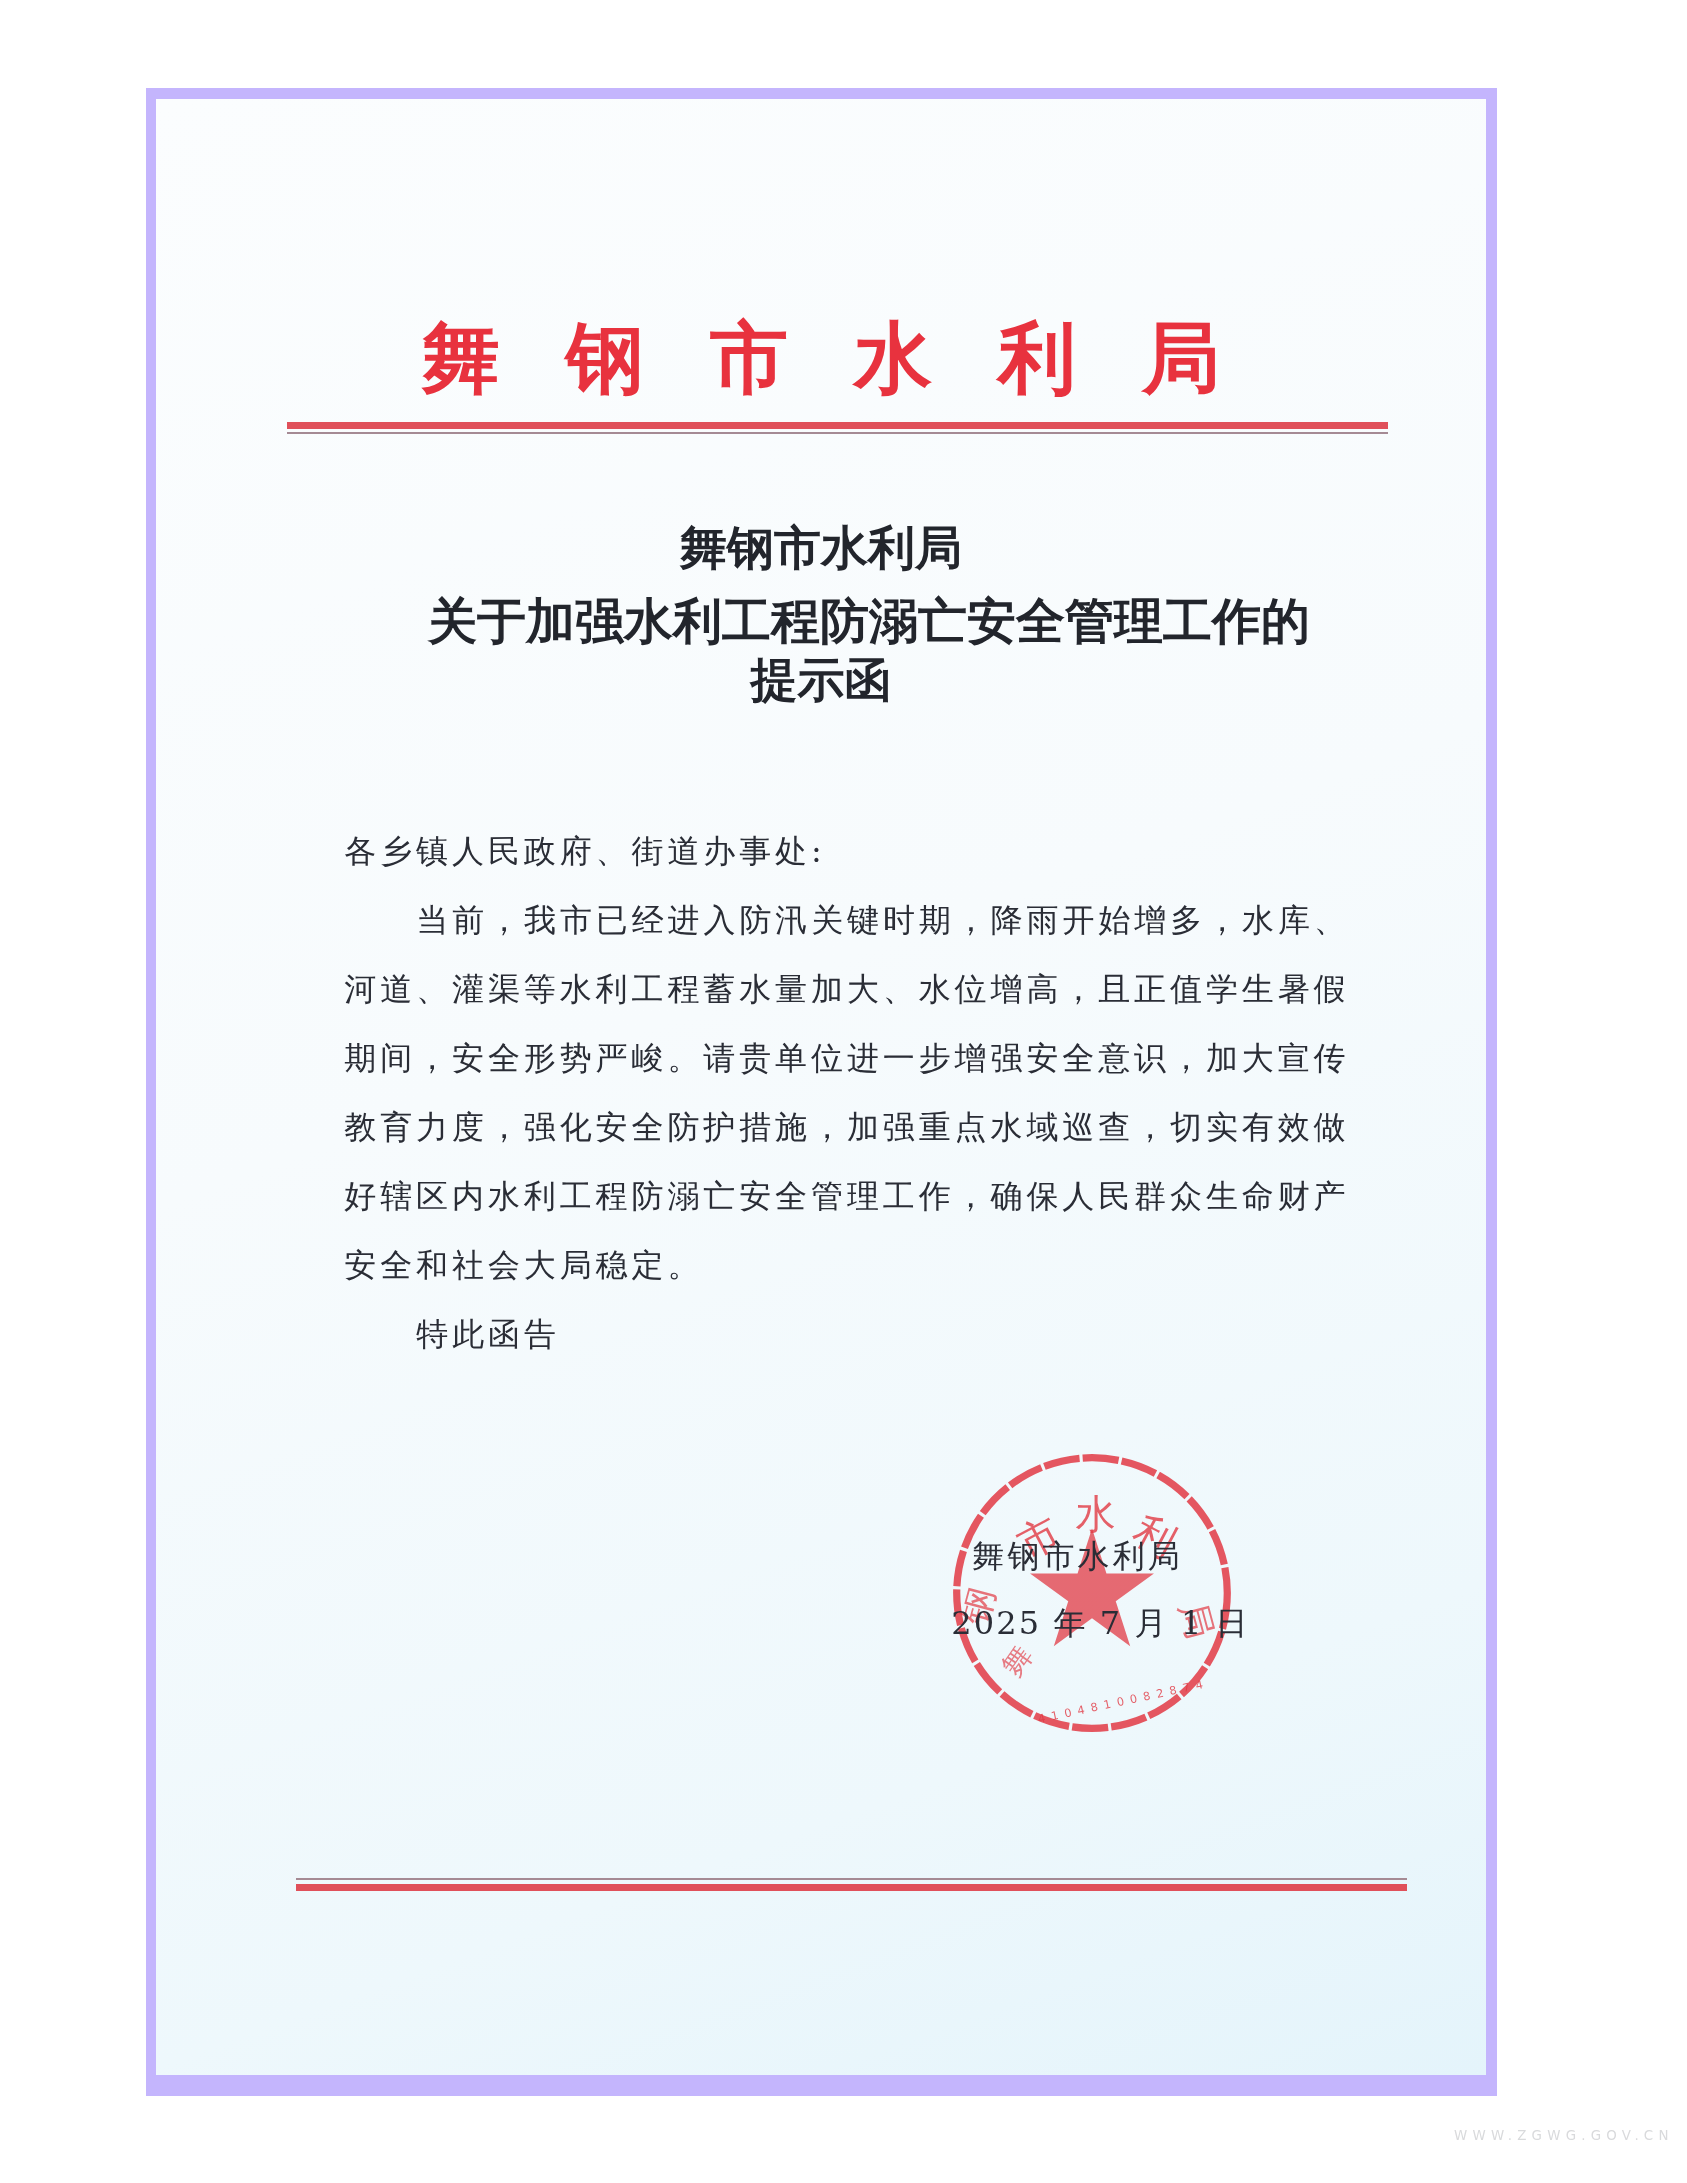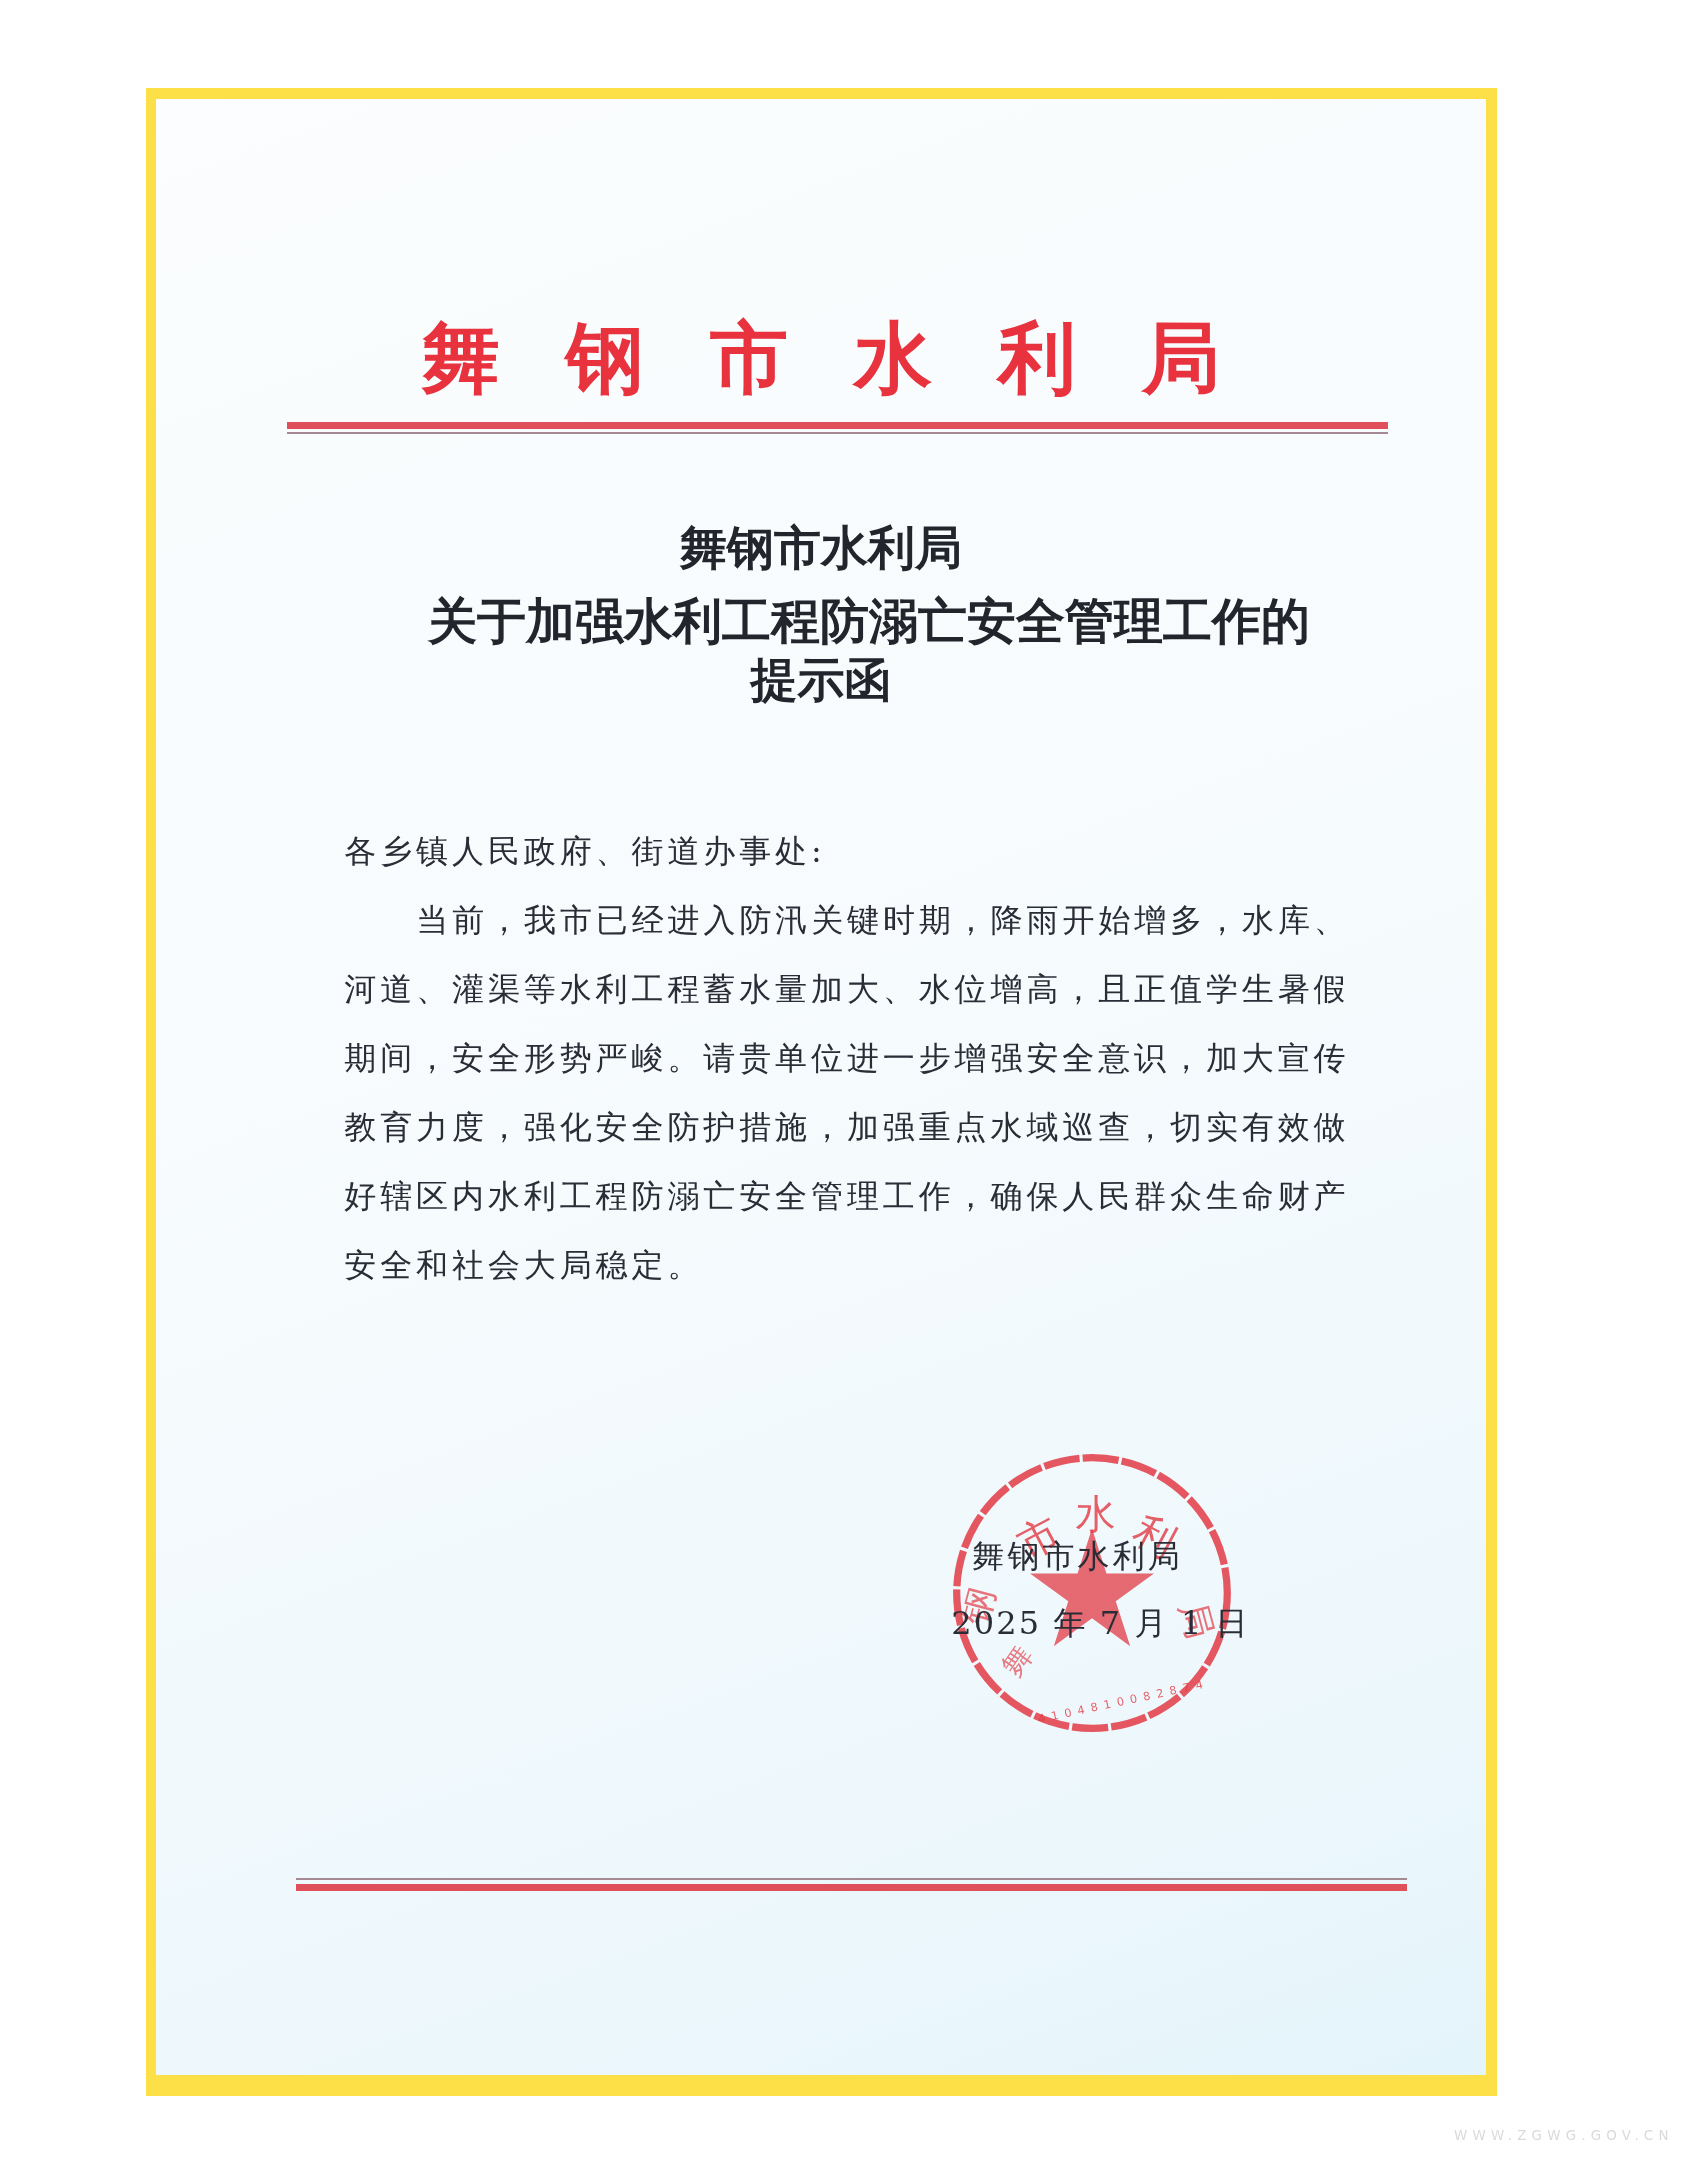--- a/index.html
+++ b/index.html
@@ -1,19 +1,19 @@
 <!DOCTYPE html>
 <html style="font-size:8.3px"><head>
 <meta charset="utf-8">
 <style>
   html, body { margin:0; padding:0; background:#ffffff; }
   body { width:1687px; height:2183px; position:relative; overflow:hidden;
          font-family:"DejaVu Serif", "Liberation Serif", serif; }
   .photo { position:absolute; left:146px; top:88px; width:1351px; height:2008px;
-           background:#fde047; }
+           background:#c4b5fd; }
   .paper { position:absolute; left:10.3px; top:11.4px; right:11.4px; bottom:20.7px;
            background:linear-gradient(160deg,#fbfdfe 0%,#f7fbfd 45%,#eef8fc 80%,#e4f4fb 100%); }
   .abs { position:absolute; }
   .red-header { left:0; width:100%; top:220px; text-align:center; color:#e8323e;
            font-family:"DejaVu Serif", serif; font-weight:bold; font-size:78px; line-height:1;
            letter-spacing:66px; padding-left:66px; box-sizing:border-box; }
   .rule { position:absolute; background:#e0505a; }
   .rule.thin { background:#a58a94; }
   .title { left:0; width:100%; text-align:center; color:#22252c; font-weight:bold;
            font-family:"DejaVu Serif", serif; font-size:47px; line-height:1; }
@@ -37,20 +37,21 @@
     <div class="rule" style="left:131px; top:323px; width:1101px; height:6.7px;"></div>
     <div class="rule thin" style="left:131px; top:333px; width:1101px; height:2.1px;"></div>
 
     <div class="abs title" style="top:425px;">舞钢市水利局</div>
     <div class="abs title" style="top:498px; font-size:49px;padding-left:48px;">关于加强水利工程防溺亡安全管理工作的</div>
     <div class="abs title" style="top:561px;font-family:Liberation Mono, monospace;">提示函</div>
 
     <div class="abs body-text" style="top:718px;">
       <p>各乡镇人民政府、街道办事处:</p>
       <p class="indent">当前，我市已经进入防汛关键时期，降雨开始增多，水库、河道、灌渠等水利工程蓄水量加大、水位增高，且正值学生暑假期间，安全形势严峻。请贵单位进一步增强安全意识，加大宣传教育力度，强化安全防护措施，加强重点水域巡查，切实有效做好辖区内水利工程防溺亡安全管理工作，确保人民群众生命财产安全和社会大局稳定。</p>
+      <p class="indent">特此函告</p>
     </div>
 
     <svg class="stamp" viewBox="0 0 550 550">
       <circle cx="275" cy="275" r="262" fill="none" stroke="#e23a44" stroke-width="14" stroke-dasharray="70 6" opacity="0.85"></circle>
       <polygon points="275,150 303,237 395,237 321,291 349,378 275,324 201,378 229,291 155,237 247,237" fill="#e23a44" opacity="0.75"></polygon>
       <text x="150" y="210" font-size="78" fill="#e23a44" opacity="0.8" font-family="DejaVu Serif, serif" transform="rotate(-28 150 210)">市</text>
       <text x="243" y="150" font-size="78" fill="#e23a44" opacity="0.8" font-family="DejaVu Serif, serif">水</text>
       <text x="350" y="170" font-size="78" fill="#e23a44" opacity="0.8" font-family="DejaVu Serif, serif" transform="rotate(28 350 170)">利</text>
       <text x="68" y="340" font-size="70" fill="#e23a44" opacity="0.7" font-family="DejaVu Serif, serif" transform="rotate(-75 68 340)">钢</text>
       <text x="445" y="300" font-size="70" fill="#e23a44" opacity="0.7" font-family="DejaVu Serif, serif" transform="rotate(75 445 300)">局</text>

